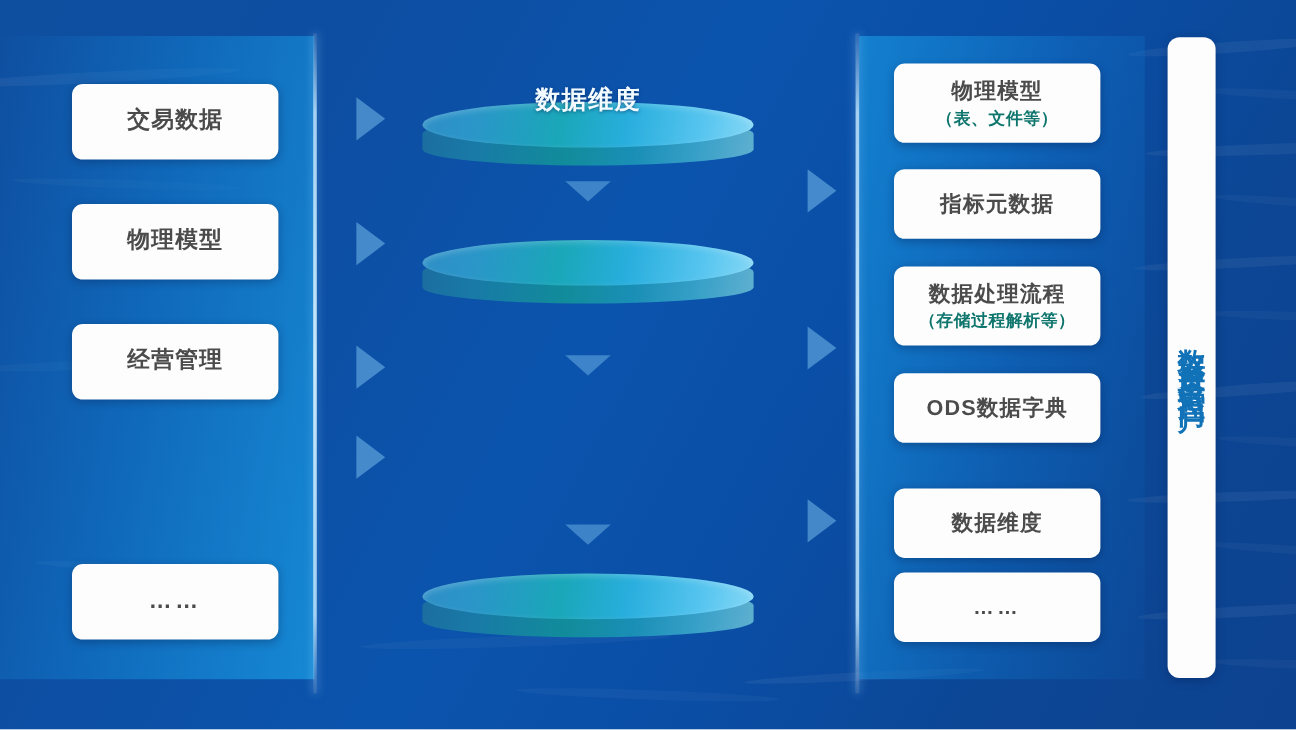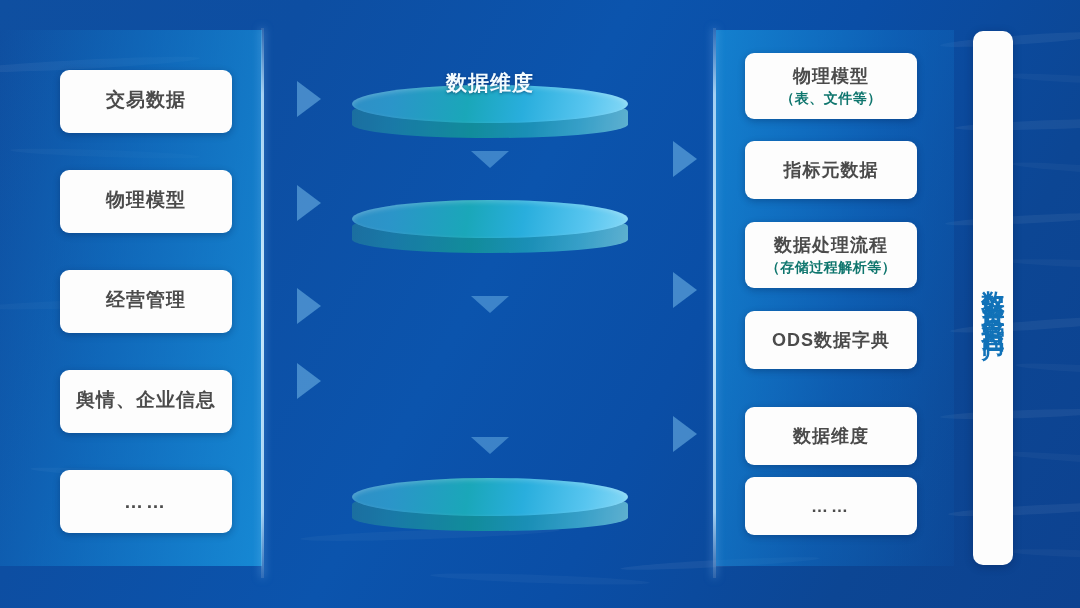--- a/index.html
+++ b/index.html
@@ -221,23 +221,20 @@
 
   <div class="card src-card" style="top:70px;">
     <span class="line1">交易数据</span>
   </div>
   <div class="card src-card" style="top:170px;">
     <span class="line1">物理模型</span>
   </div>
   <div class="card src-card" style="top:270px;">
     <span class="line1">经营管理</span>
   </div>
-  <div class="card src-card" style="top:370px;">
-    <span class="line1">舆情、企业信息</span>
-  </div>
   <div class="card src-card" style="top:470px;">
     <span class="dots">……</span>
   </div>
 
   <div class="arrow-right" style="left:297px; top:81px;"></div>
   <div class="arrow-right" style="left:297px; top:185px;"></div>
   <div class="arrow-right" style="left:297px; top:288px;"></div>
   <div class="arrow-right" style="left:297px; top:363px;"></div>
 
   <div class="stage-disc" style="top:85px;">

